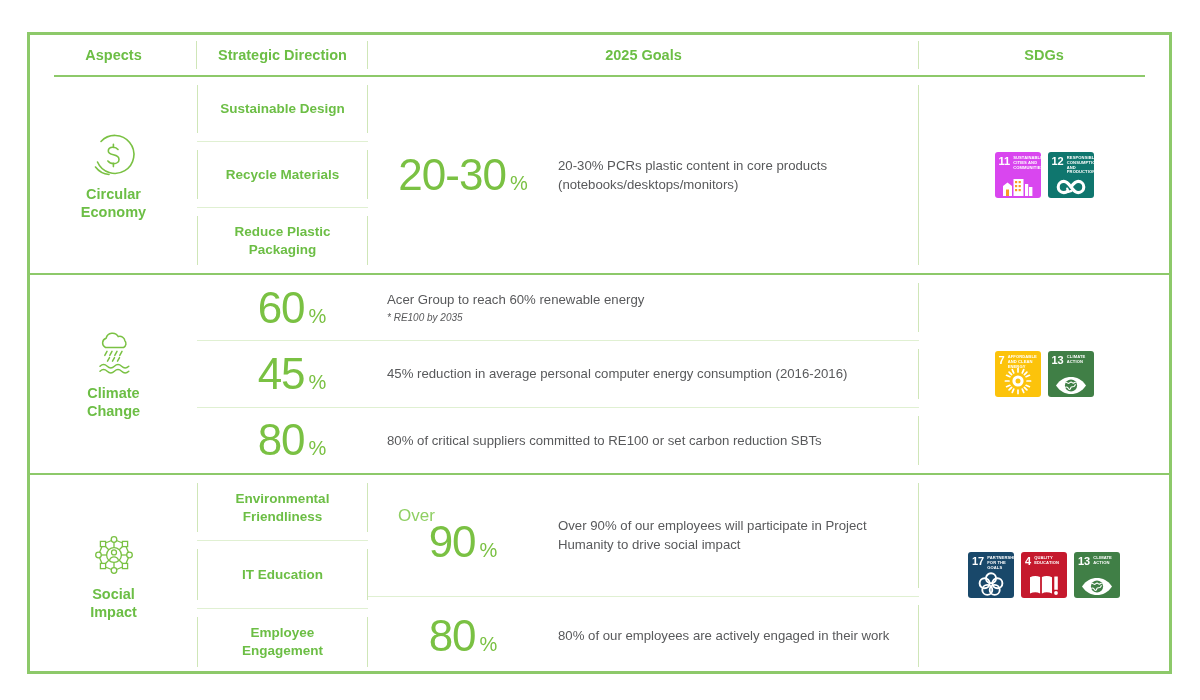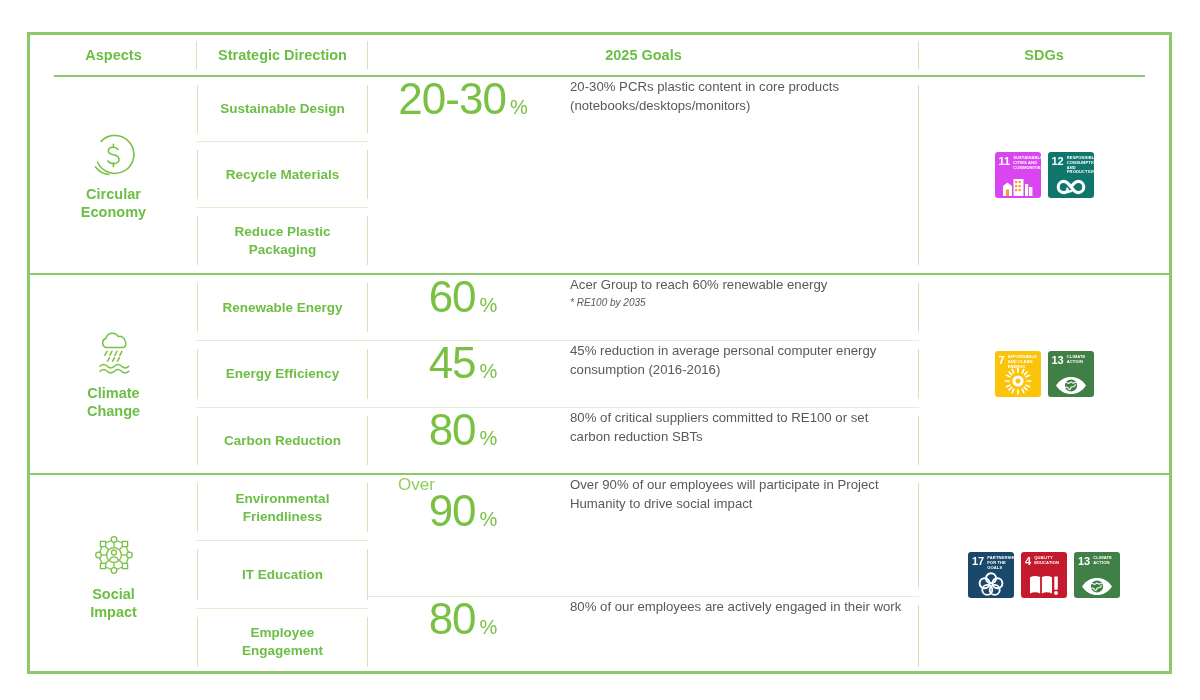--- a/index.html
+++ b/index.html
@@ -78,22 +78,22 @@
     color:#6cbe45;font-weight:bold;font-size:13.5px;
     text-align:center;line-height:1.3;
     position:relative;box-sizing:border-box;
     padding:0 8px;
   }
   .dir-cell + .dir-cell{border-top:1px solid #e0f0d2;}
   .dir-cell .vdl{position:absolute;left:0;top:8px;bottom:8px;width:1px;background:#cfe6b8;}
   .dir-cell .vdr{position:absolute;right:0;top:8px;bottom:8px;width:1px;background:#cfe6b8;}
 
   .goal-cell{
-    display:flex;align-items:flex-start;
-    position:relative;box-sizing:border-box;gap:12px;
+    display:flex;align-items:center;
+    position:relative;box-sizing:border-box;
   }
   .goal-cell + .goal-cell{border-top:1px solid #e0f0d2;}
   .goal-cell .vdr{position:absolute;right:0;top:8px;bottom:8px;width:1px;background:#cfe6b8;}
 
   .num-box{
     width:190px;flex:0 0 190px;
     text-align:center;
     color:#7ac143;
     position:relative;
   }
@@ -244,37 +244,20 @@
       <div class="band" style="height: 200px;">
         <div class="aspect c-aspect">
           <div class="aspect-icon"><svg viewBox="0 0 54 54" width="54" height="54" fill="none" stroke="#7ac143" stroke-width="1.5" stroke-linecap="round">
       <path d="M18.5 19.5a5 5 0 0 1 .6-9.3 6.6 6.6 0 0 1 12.2-1.6 5.2 5.2 0 0 1 6.6 4.1 4.4 4.4 0 0 1-1.3 6.8z"></path>
       <path d="M20 23.4l-2.2 4M25 23.4l-2.2 4M30 23.4l-2.2 4M35 23.4l-2.2 4"></path>
       <path d="M22.5 29.6l-2 3.6M27.5 29.6l-2 3.6M32.5 29.6l-2 3.6"></path>
       <path d="M13 38.3c2.4-2.3 4.8-2.3 7.2 0s4.8 2.3 7.2 0 4.8-2.3 7.2 0 4.8 2.3 7.2 0"></path>
       <path d="M13 43.2c2.4-2.3 4.8-2.3 7.2 0s4.8 2.3 7.2 0 4.8-2.3 7.2 0 4.8 2.3 7.2 0"></path>
     </svg></div>
           <div class="aspect-label">Climate<br>Change</div>
-        </div>
-        <div class="stack c-dir">
-          <div class="dir-cell" style="height: 66px;">
-            <span class="vdl"></span>
-            <span>Renewable Energy</span>
-            <span class="vdr"></span>
-          </div>
-          <div class="dir-cell" style="height: 67px;">
-            <span class="vdl"></span>
-            <span>Energy Efficiency</span>
-            <span class="vdr"></span>
-          </div>
-          <div class="dir-cell" style="height: 67px;">
-            <span class="vdl"></span>
-            <span>Carbon Reduction</span>
-            <span class="vdr"></span>
-          </div>
         </div>
         <div class="stack c-goal">
           <div class="goal-cell" style="height: 66px;">
             <div class="num-box">
          
          <span class="num-main">60</span><span class="num-pct">%</span>
        </div>
        <div class="desc">Acer Group to reach 60% renewable energy<span class="note">* RE100 by 2035</span></div>
        <span class="vdr"></span>
           </div>

